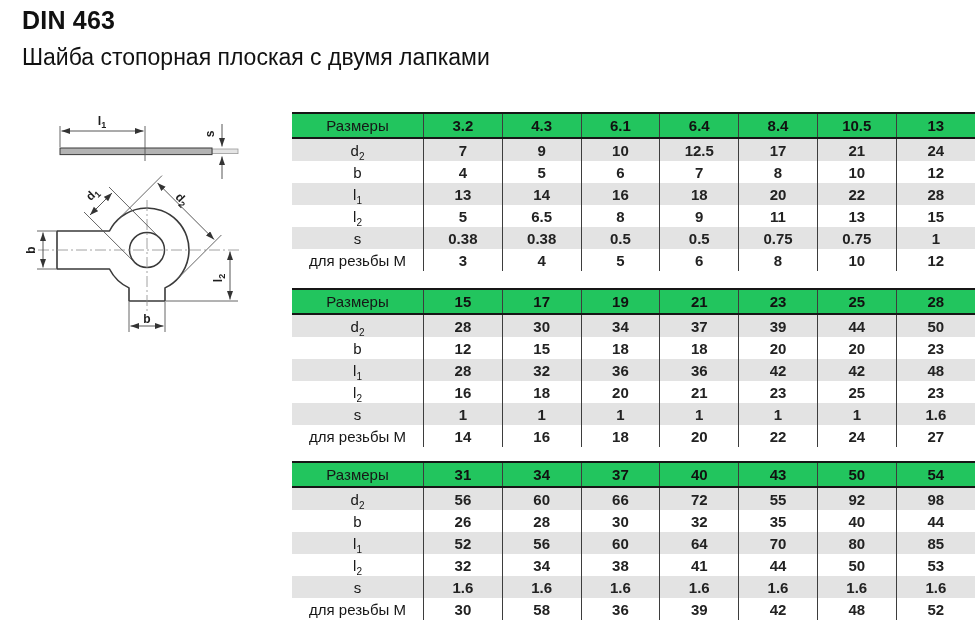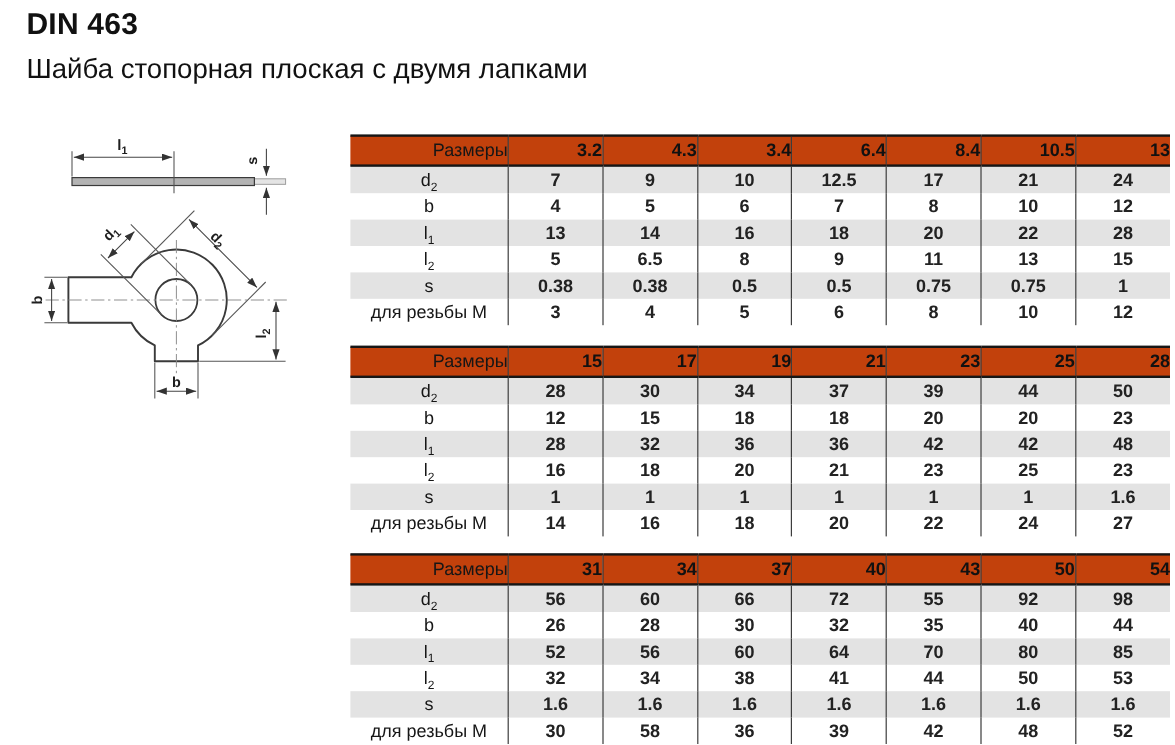--- a/index.html
+++ b/index.html
@@ -11,22 +11,22 @@
   .subtitle{position:absolute;left:22px;top:44px;font-size:23px;font-weight:400;}
   .drawing{position:absolute;left:2px;top:98px;}
   .tables-wrap{position:absolute;left:292px;top:0;width:683px;height:621px;}
   table.dim-table{
     position:absolute;left:0;width:683px;border-collapse:collapse;table-layout:fixed;
     font-size:15px;
   }
   table.t1{top:112px} table.t2{top:288px} table.t3{top:461px}
   .dim-table th,.dim-table td{padding:0;text-align:center;vertical-align:middle;}
   .dim-table thead th{
-    background:#c2410c;font-weight:700;height:23px;
-    border-top:2.5px solid #161616;border-bottom:2.5px solid #161616;text-align:right;
+    background:#22c55e;font-weight:700;height:23px;
+    border-top:2.5px solid #161616;border-bottom:2.5px solid #161616;
   }
   .dim-table tbody td{height:22px;font-weight:600;color:#222;}
   .dim-table tbody tr:nth-child(odd) td{background:#e3e3e3;}
   .dim-table .label-col{width:131px;font-weight:400;color:#161616;}
   .dim-table tbody td.label-col{font-weight:400;}
   .dim-table th:not(.label-col),.dim-table td:not(.label-col){border-left:1.3px solid #3d3d3d;}
   sub{font-size:10px;line-height:0;}
   svg text{fill:#1e1e1e;font-family:"Liberation Sans","DejaVu Sans",sans-serif;}
 </style>
 </head>
@@ -90,21 +90,21 @@
     </g>
   </svg>
 
   <div class="tables-wrap">
       <table class="dim-table t1">
         <thead>
           <tr>
             <th class="label-col">Размеры</th>
             <th>3.2</th>
             <th>4.3</th>
-            <th>3.4</th>
+            <th>6.1</th>
             <th>6.4</th>
             <th>8.4</th>
             <th>10.5</th>
             <th>13</th>
           </tr>
         </thead>
         <tbody>
           <tr>
             <td class="label-col">d<sub>2</sub></td>
             <td>7</td>

